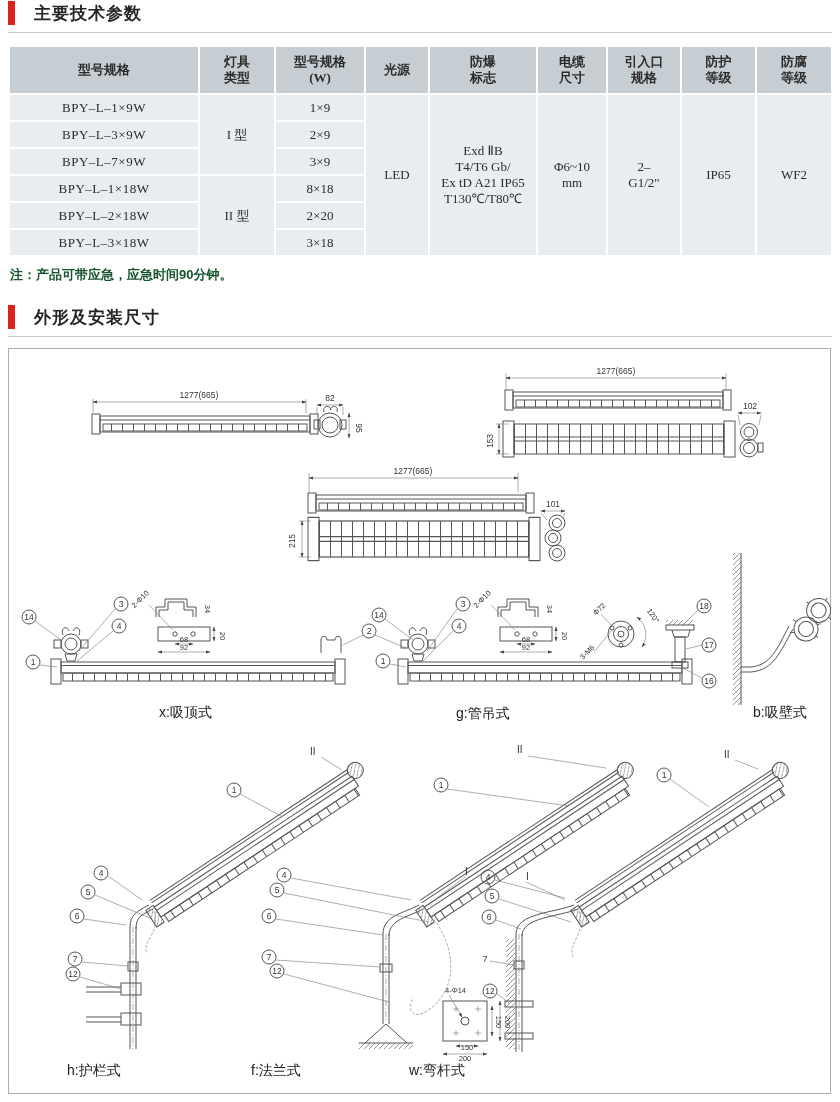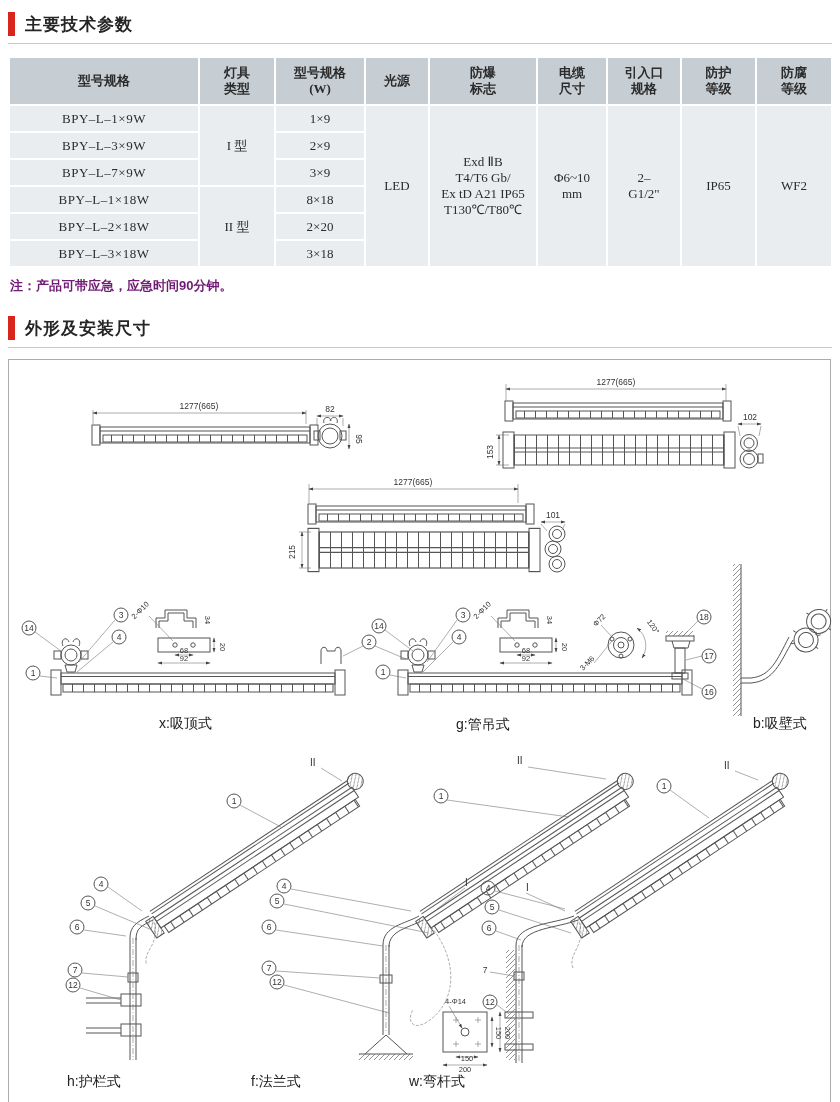--- a/index.html
+++ b/index.html
@@ -1,35 +1,35 @@
 <!DOCTYPE html>
 <html><head>
 <meta charset="utf-8">
 <style>
   * { margin:0; padding:0; box-sizing:border-box; }
   body {
     width:840px; height:1102px; background:#fff;
     font-family:"Liberation Sans","DejaVu Sans",sans-serif;
     color:#222; overflow:hidden;
   }
-  .section-head { display:flex; align-items:center; gap:10px; margin:12px 8px 0 8px; }
+  .section-head { display:flex; align-items:center; gap:19px; margin:1px 8px 0 8px; }
   .accent-bar { width:7px; height:24px; background:#d9261c; }
   .section-title { font-size:17px; font-weight:bold; color:#252525; letter-spacing:1px; }
   .rule { border-top:1px solid #c9c9c9; margin:7px 8px 0 8px; }
 
   table.spec { border-collapse:collapse; margin:12px 8px 0 8px; table-layout:fixed; width:823px;font-family:Liberation Serif, serif; }
   table.spec th, table.spec td {
     border:2px solid #fff; text-align:center; vertical-align:middle;
     font-size:13px; color:#2b2b2b; white-space:pre-line; line-height:16px;
   }
   table.spec th { background:#c6ced4; height:48px; font-weight:bold; }
   table.spec td { background:#e9edf0; height:27px; }
   td.model { letter-spacing:0.5px; }
 
-  .note { margin:9px 8px 0 10px; color:#701a75; font-size:13px; font-weight:bold; }
+  .note { margin:9px 8px 0 10px; color:#14532d; font-size:13px; font-weight:bold; }
 
   .drawing-box { margin:11px 8px 0 8px; width:823px; height:746px; border:1px solid #ababab; background:#fff; }
   svg text { stroke:none; fill:#333; }
   .dim { font-size:8.5px; fill:#333; }
   .dims { font-size:7.5px; fill:#333; }
   .ct { font-size:8.5px; fill:#333; text-anchor:middle; }
   .rm { font-size:10px; fill:#333; }
   .mlabel { font-size:14px; fill:#222; }
   .thin { stroke:#777; stroke-width:0.6; }
 </style>

